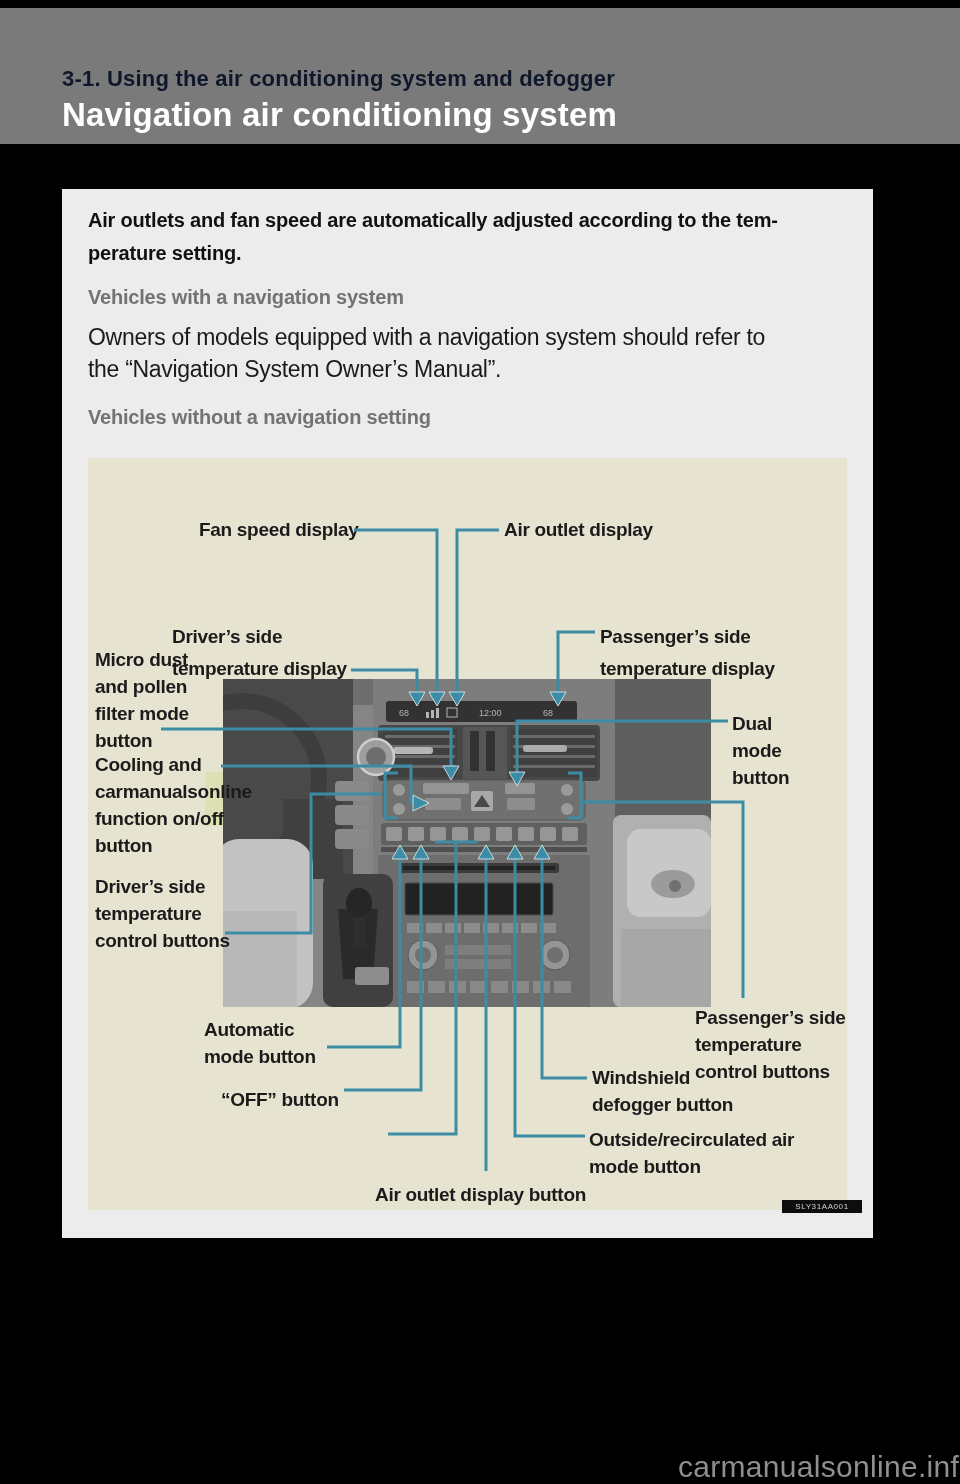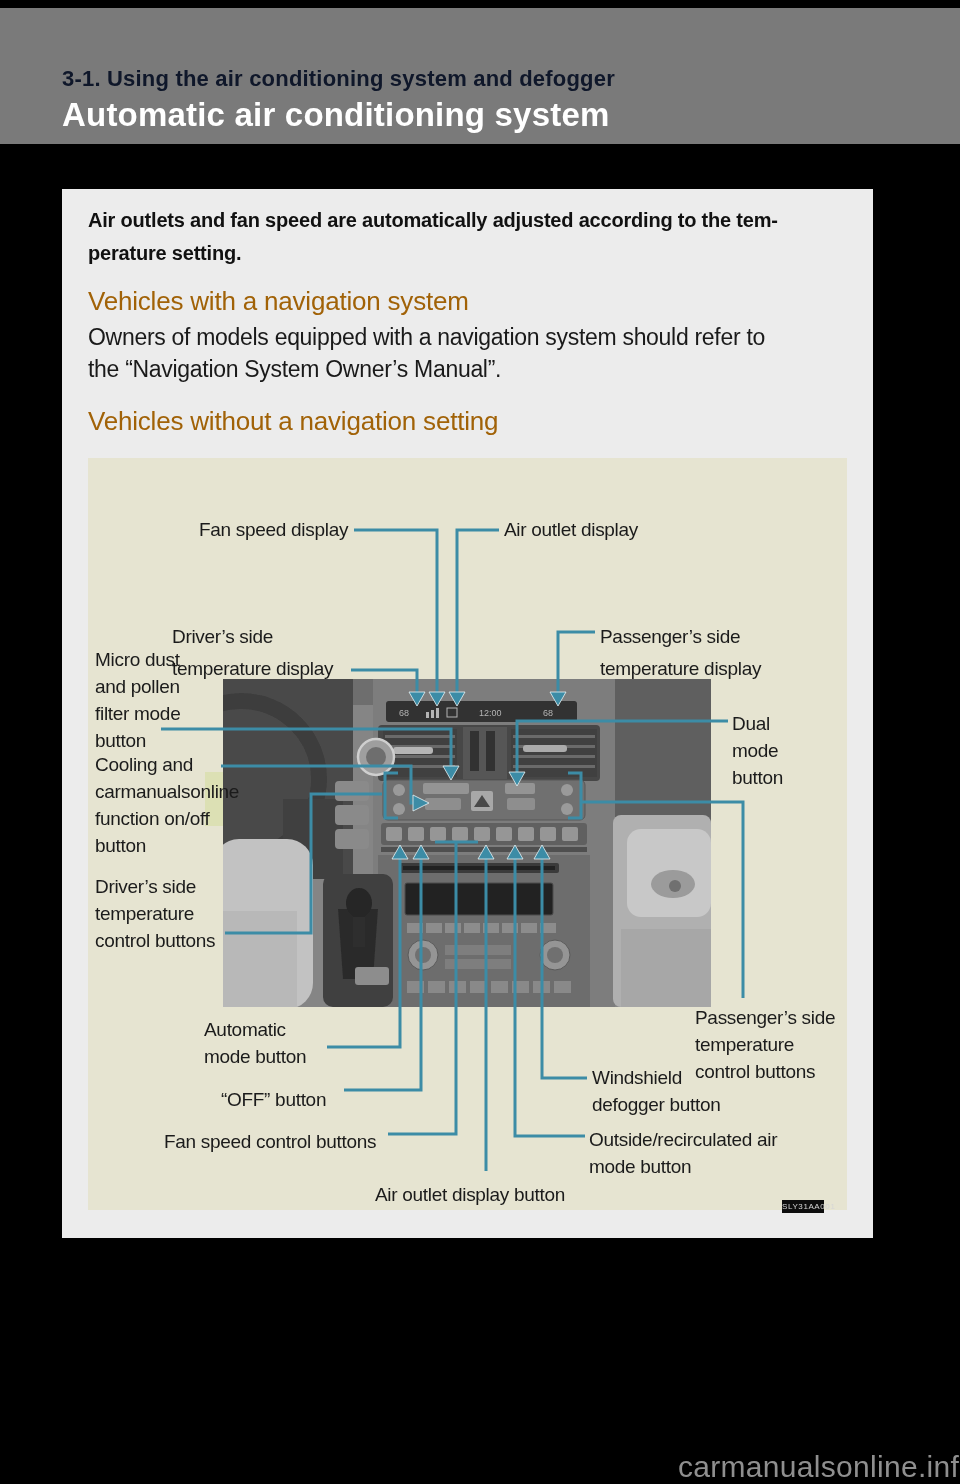--- a/index.html
+++ b/index.html
@@ -8,58 +8,58 @@
   .abs{position:absolute;}
   
   #banner{left:0;top:8px;width:960px;height:136px;background:#7a7a7a;}
   #section-label{left:62px;top:58px;color:#0f172a;font-size:22px;font-weight:700;letter-spacing:.2px;}
   #doc-title{left:62px;top:88px;color:#fff;font-size:33px;font-weight:700;letter-spacing:.2px;}
   
   #page{left:62px;top:189px;width:811px;height:1049px;background:#ececec;}
   .pre{white-space:pre-line;}
   #intro{left:26px;top:15px;width:775px;font-size:20px;font-weight:700;line-height:33px;
          letter-spacing:-.2px;color:#111;}
-  .h-sub{font-size:26px;font-weight:400;color:#a16207;letter-spacing:-.2px;}
+  .h-sub{font-size:20px;font-weight:700;color:#737373;letter-spacing:-.2px;}
   #nav-heading{left:26px;top:97px;}
   #nav-body{left:26px;top:132px;width:775px;font-size:23px;font-weight:400;line-height:32px;
             letter-spacing:-.3px;color:#1a1a1a;}
   #nonav-heading{left:26px;top:217px;}
   
   #diagram{left:26px;top:269px;width:759px;height:752px;background:#e6e4d1;}
   #highlight-box{left:117px;top:314px;width:53px;height:54px;background:#dce0b4;z-index:1;}
   #photo{left:135px;top:221px;width:488px;height:328px;z-index:2;}
   #callouts{left:0;top:0;width:759px;height:752px;z-index:4;pointer-events:none;}
   .lbl{position:absolute;font-size:19px;line-height:27px;letter-spacing:-.3px;color:#1b1b1b;
-       white-space:pre-line;z-index:3;}
+       white-space:pre-line;z-index:3;font-weight:bold;}
   .lh32{line-height:32px;}
   #lbl-fan{left:111px;top:58px;}
   #lbl-air{left:416px;top:58px;}
   #lbl-drv-disp{left:84px;top:163px;}
   #lbl-pass-disp{left:512px;top:163px;}
   #lbl-micro{left:7px;top:188px;}
   #lbl-cooling{left:7px;top:293px;}
   #lbl-drv-ctl{left:7px;top:415px;}
   #lbl-dual{left:644px;top:252px;}
   #lbl-pass-ctl{left:607px;top:546px;}
   #lbl-auto{left:116px;top:558px;}
   #lbl-off{left:133px;top:628px;}
   #lbl-fanctl{left:76px;top:670px;}
   #lbl-airsel{left:287px;top:723px;}
   #lbl-wind{left:504px;top:606px;}
   #lbl-outrec{left:501px;top:668px;}
-  #figure-code{left:694px;top:742px;width:42px;height:13px;background:#0d0d0d;color:#d6d6d6;
+  #figure-code{left:694px;top:742px;width:80px;height:13px;background:#0d0d0d;color:#d6d6d6;
                font-size:8px;line-height:13px;text-align:center;letter-spacing:.6px;z-index:5;}
   #watermark{left:678px;top:1450px;color:#8f8f8f;font-size:30px;letter-spacing:.3px;}
 </style>
 </head>
 <body>
 
 <div class="abs" id="banner">
   <div class="abs" id="section-label">3-1. Using the air conditioning system and defogger</div>
-  <div class="abs" id="doc-title">Automatic air conditioning system</div>
+  <div class="abs" id="doc-title">Navigation air conditioning system</div>
 </div>
 
 <div class="abs" id="page">
   <div class="abs pre" id="intro">Air outlets and fan speed are automatically adjusted according to the tem-
 perature setting.</div>
   <div class="abs h-sub" id="nav-heading">Vehicles with a navigation system</div>
   <div class="abs pre" id="nav-body">Owners of models equipped with a navigation system should refer to
 the “Navigation System Owner’s Manual”.</div>
   <div class="abs h-sub" id="nonav-heading">Vehicles without a navigation setting</div>
 
@@ -237,21 +237,20 @@
 control buttons</div>
     <div class="lbl" id="lbl-dual">Dual
 mode
 button</div>
     <div class="lbl" id="lbl-pass-ctl">Passenger’s side
 temperature
 control buttons</div>
     <div class="lbl" id="lbl-auto">Automatic
 mode button</div>
     <div class="lbl" id="lbl-off">“OFF” button</div>
-    <div class="lbl" id="lbl-fanctl">Fan speed control buttons</div>
     <div class="lbl" id="lbl-airsel">Air outlet display button</div>
     <div class="lbl" id="lbl-wind">Windshield
 defogger button</div>
     <div class="lbl" id="lbl-outrec">Outside/recirculated air
 mode button</div>
 
     <div class="abs" id="figure-code">SLY31AA001</div>
   </div>
 </div>
 

